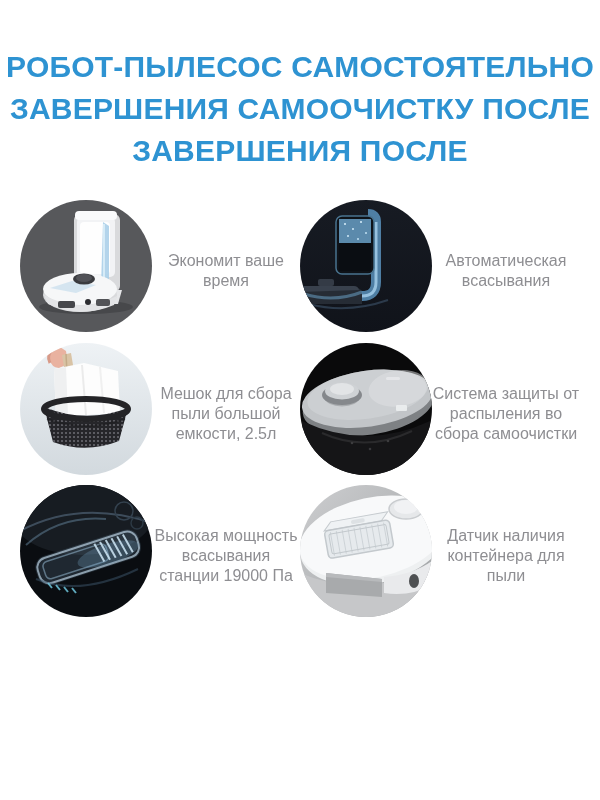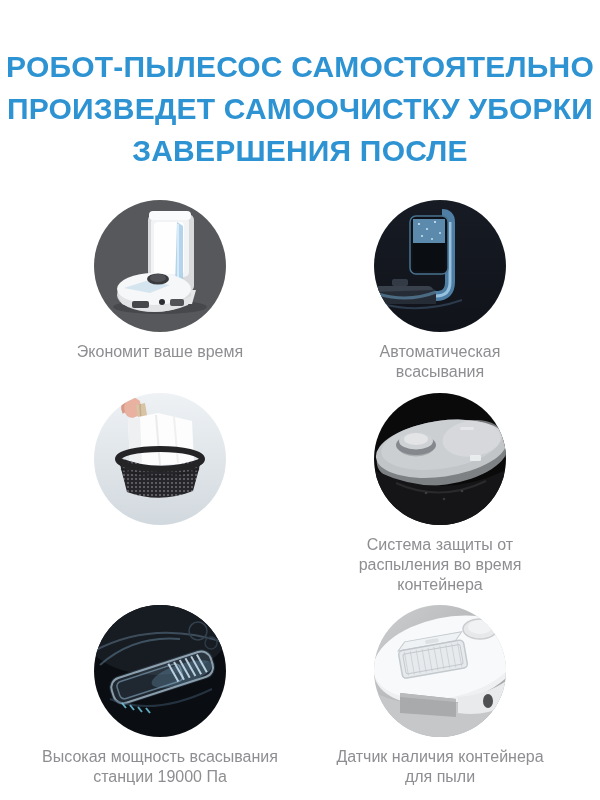--- a/index.html
+++ b/index.html
@@ -22,21 +22,21 @@
   }
 
   .grid {
     width: 560px;
     margin: 28px auto 0;
     display: grid;
     grid-template-columns: 280px 280px;
   }
   .tile {
     display: flex;
-    flex-direction: column;
+    flex-direction: row;
     align-items: center;
   }
   .tile.r1 { margin-bottom: 11px; }
   .tile.r2 { margin-bottom: 10px; }
 
   .circle {
     width: 132px; height: 132px;
     border-radius: 50%;
     overflow: hidden;
     flex: 0 0 auto;
@@ -57,21 +57,21 @@
   .cap-w250 { max-width: 250px; }
   .cap-w230 { max-width: 230px; }
 </style>
 </head>
 <body>
 
 <div class="page">
 
   <div class="title">
     <div>РОБОТ-ПЫЛЕСОС САМОСТОЯТЕЛЬНО</div>
-    <div>ПРОИЗВЕДЕТ САМООЧИСТКУ УБОРКИ</div>
+    <div>ЗАВЕРШЕНИЯ САМООЧИСТКУ ПОСЛЕ</div>
     <div>ЗАВЕРШЕНИЯ ПОСЛЕ</div>
   </div>
 
   <div class="grid">
 
     <div class="tile r1">
       <div class="circle">
         <svg viewBox="0 0 132 132">
           <rect width="132" height="132" fill="#57585b"></rect>
           <ellipse cx="66" cy="107" rx="47" ry="7" fill="#47484b"></ellipse>
@@ -148,20 +148,21 @@
           <path d="M46 11 l2 38" stroke="#c4ab89" stroke-width="1.5" fill="none"></path>
           <path d="M34 26 L64 20 L98 28 L100 70 L36 74 Z" fill="#fdfdfd"></path>
           <path d="M34 26 L46 24 L48 72 L36 74 Z" fill="#eff0f1"></path>
           <path d="M62 22 L66 72" stroke="#ebebeb" stroke-width="2"></path>
           <path d="M80 24 L84 70" stroke="#f0f0f0" stroke-width="2"></path>
           <path d="M24 64 q42 17 84 1 l-9 33 q-33 13 -66 1 z" fill="url(#mesh)"></path>
           <ellipse cx="66" cy="66" rx="42" ry="10" fill="none" stroke="#242427" stroke-width="6"></ellipse>
           <path d="M27 76 q39 14 78 0" stroke="#1c1c1f" stroke-width="2" fill="none" opacity="0.6"></path>
         </svg>
       </div>
+      <div class="caption cap-w210">Мешок для сбора пыли большой емкости, 2.5л</div>
     </div>
 
     <div class="tile r2">
       <div class="circle">
         <svg viewBox="0 0 132 132">
           <rect width="132" height="132" fill="#0a0a0b"></rect>
           <g transform="rotate(-8 66 60)">
             <ellipse cx="68" cy="62" rx="66" ry="30" fill="#7e8184"></ellipse>
             <ellipse cx="68" cy="56" rx="66" ry="28" fill="#c2c5c8"></ellipse>
             <ellipse cx="68" cy="52" rx="60" ry="24" fill="#d0d3d6" opacity="0.7"></ellipse>
@@ -173,21 +174,21 @@
           <ellipse cx="42" cy="52" rx="20" ry="10" fill="#85888c"></ellipse>
           <ellipse cx="42" cy="48" rx="17" ry="8.5" fill="#cfd2d5"></ellipse>
           <ellipse cx="42" cy="46" rx="12" ry="6" fill="#e2e4e6"></ellipse>
           <path d="M2 78 q64 30 128 0 l0 54 -128 0 z" fill="#151517"></path>
           <path d="M22 90 q44 20 90 -2" stroke="#2a2a2c" stroke-width="2" fill="none"></path>
           <circle cx="52" cy="100" r="1.3" fill="#3c3c3e"></circle>
             <circle cx="70" cy="106" r="1.3" fill="#37373a"></circle>
           <circle cx="88" cy="98" r="1.3" fill="#3c3c3e"></circle>
         </svg>
       </div>
-      <div class="caption cap-w190">Система защиты от распыления во время контейнера</div>
+      <div class="caption cap-w190">Система защиты от распыления во сбора самоочистки</div>
     </div>
 
     <div class="tile">
       <div class="circle">
         <svg viewBox="0 0 132 132">
           <rect width="132" height="132" fill="#0a0d11"></rect>
           <ellipse cx="62" cy="28" rx="72" ry="42" fill="#171c22"></ellipse>
           <path d="M0 46 q60 -32 132 -8" stroke="#47596a" stroke-width="2" fill="none" opacity="0.8"></path>
           <g transform="rotate(-18 66 72)">
             <rect x="14" y="58" width="108" height="30" rx="12" fill="#8fb9d8" opacity="0.16"></rect>

